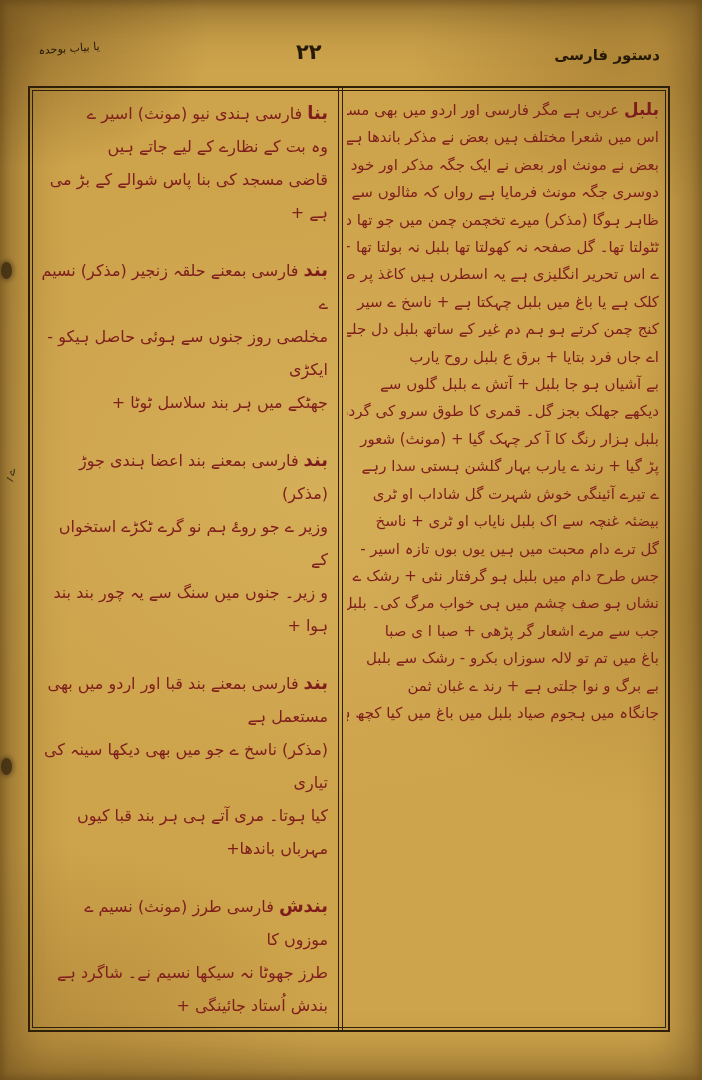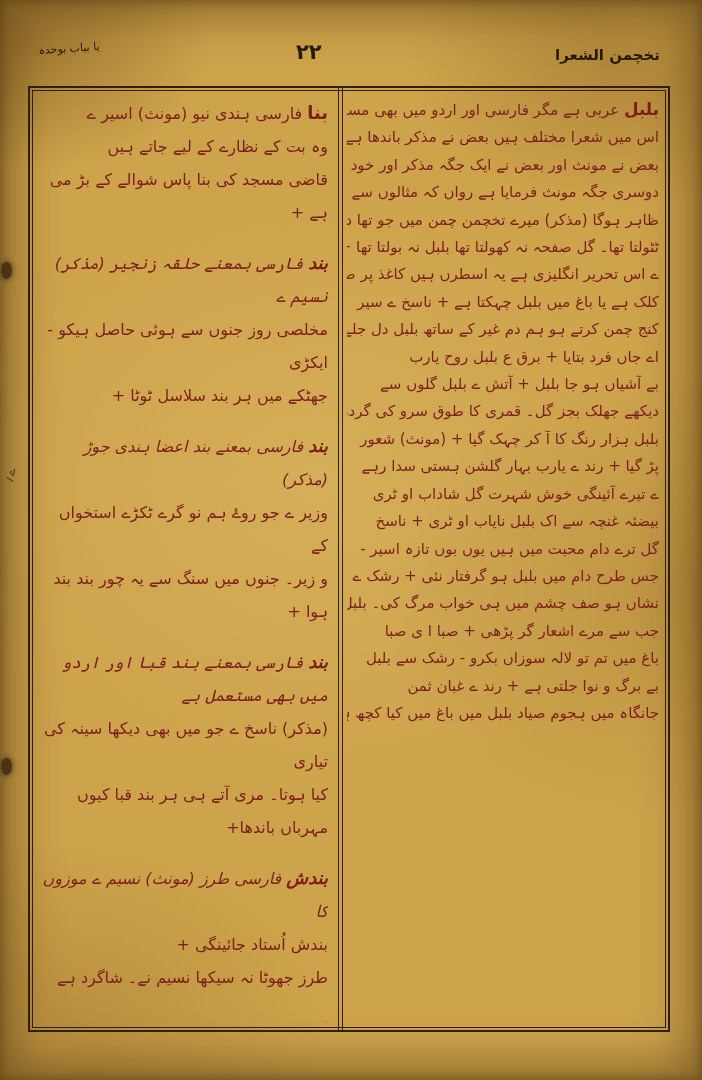--- a/index.html
+++ b/index.html
@@ -41,40 +41,40 @@
   .divider{
     position:absolute;top:0;bottom:0;left:308px;width:3px;
     border-left:1.4px solid #2e2008;border-right:1.4px solid #2e2008;
   }
   .col{position:absolute;top:8px;bottom:8px;overflow:hidden;text-align:right;}
   .col-right{right:9px;width:312px;font-size:15px;line-height:27.4px;}
   .col-left{left:10px;width:288px;font-size:16px;line-height:33px;}
   .line{white-space:nowrap;overflow:hidden;}
   .col-left .line{white-space:normal;}
   .headword{font-weight:bold;font-size:1.12em;letter-spacing:.5px;}
-  .entry-gap{margin-top:17px;font-style:italic;}
+  .entry-gap{margin-top:24px;}
   
   .hole{position:absolute;left:1px;width:11px;height:17px;border-radius:50%;
         background:#3c2a10;box-shadow:0 0 4px 2px rgba(60,42,16,.55);opacity:.85;z-index:4;}
   .hole-1{top:262px;}
   .hole-2{top:758px;}
   .margin-note{position:absolute;left:2px;top:468px;font-size:13px;color:#3a2a12;
         transform:rotate(-80deg);z-index:4;opacity:.8;}
   .ink{color:#7f1d1d;}
 </style>
 </head>
 <body>
 
 <div class="page">
 
   <div class="hole hole-1"></div>
   <div class="hole hole-2"></div>
   <div class="margin-note">ے؍</div>
 
-  <div class="hdr hdr-right">تخچمن الشعرا</div>
+  <div class="hdr hdr-right">دستور فارسی</div>
   <div class="hdr hdr-center">۲۲</div>
   <div class="hdr hdr-left">یا بیاب بوحدہ</div>
 
   <div class="frame">
     <div class="divider"></div>
     <div class="col col-right ink">
         <div class="line"><span class="headword">بلبل</span> عربی ہے مگر فارسی اور اردو میں بھی مستعمل ہے</div>
         <div class="line">اس میں شعرا مختلف ہیں بعض نے مذکر باندھا ہے اور</div>
         <div class="line">بعض نے مونث اور بعض نے ایک جگہ مذکر اور خود ہی</div>
         <div class="line">دوسری جگہ مونث فرمایا ہے رواں کہ مثالوں سے</div>
@@ -105,19 +105,19 @@
         <div class="line entry-gap"><span class="headword">بند</span> فارسی بمعنے حلقہ زنجیر (مذکر) نسیم ے</div>
         <div class="line">مخلصی روز جنوں سے ہوئی حاصل ہیکو - ایکڑی</div>
         <div class="line">جھٹکے میں ہر بند سلاسل ٹوٹا +</div>
         <div class="line entry-gap"><span class="headword">بند</span> فارسی بمعنے بند اعضا ہندی جوڑ (مذکر)</div>
         <div class="line">وزیر ے جو روۓ ہم نو گرے ٹکڑے استخواں کے</div>
         <div class="line">و زیر۔ جنوں میں سنگ سے یہ چور بند بند ہوا +</div>
         <div class="line entry-gap"><span class="headword">بند</span> فارسی بمعنے بند قبا اور اردو میں بھی مستعمل ہے</div>
         <div class="line">(مذکر) ناسخ ے جو میں بھی دیکھا سینہ کی تیاری</div>
         <div class="line">کیا ہوتا۔ مری آتے ہی ہر بند قبا کیوں مہرباں باندھا+</div>
         <div class="line entry-gap"><span class="headword">بندش</span> فارسی طرز (مونث) نسیم ے موزوں کا</div>
+        <div class="line">طرز جھوٹا نہ سیکھا نسیم نے۔ شاگرد ہے</div>
         <div class="line">بندش اُستاد جائینگی +</div>
-        <div class="line">طرز جھوٹا نہ سیکھا نسیم نے۔ شاگرد ہے</div>
         <div class="line entry-gap"><span class="headword">غنچہ</span> فارسی و عربی وارد و میں مستعمل ہے</div>
       </div>
   </div>
 
 </div>
 
 </body></html>

